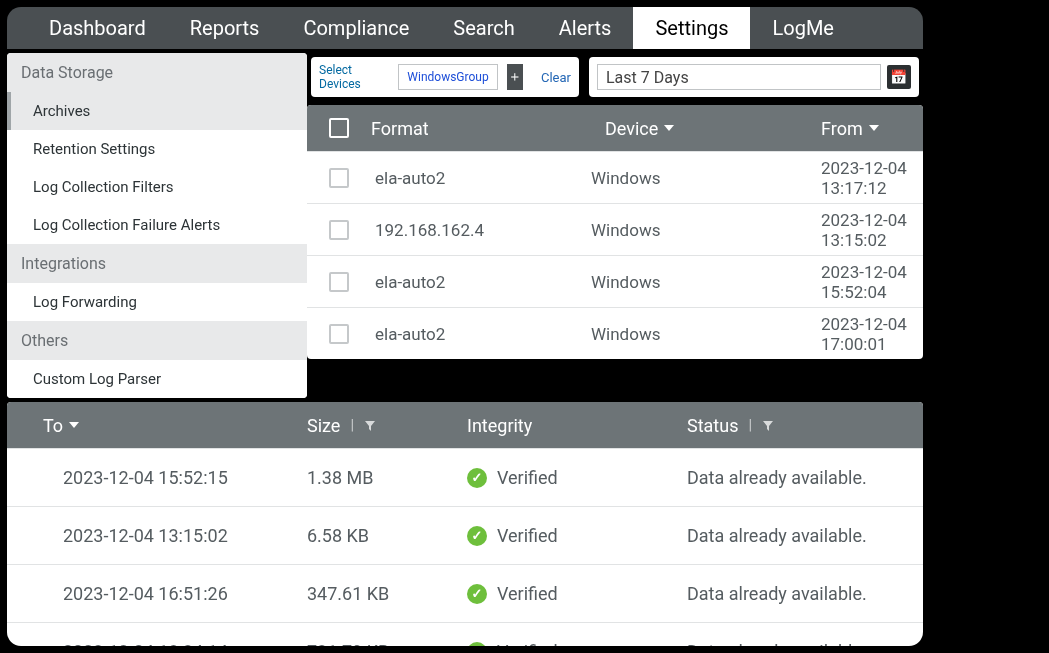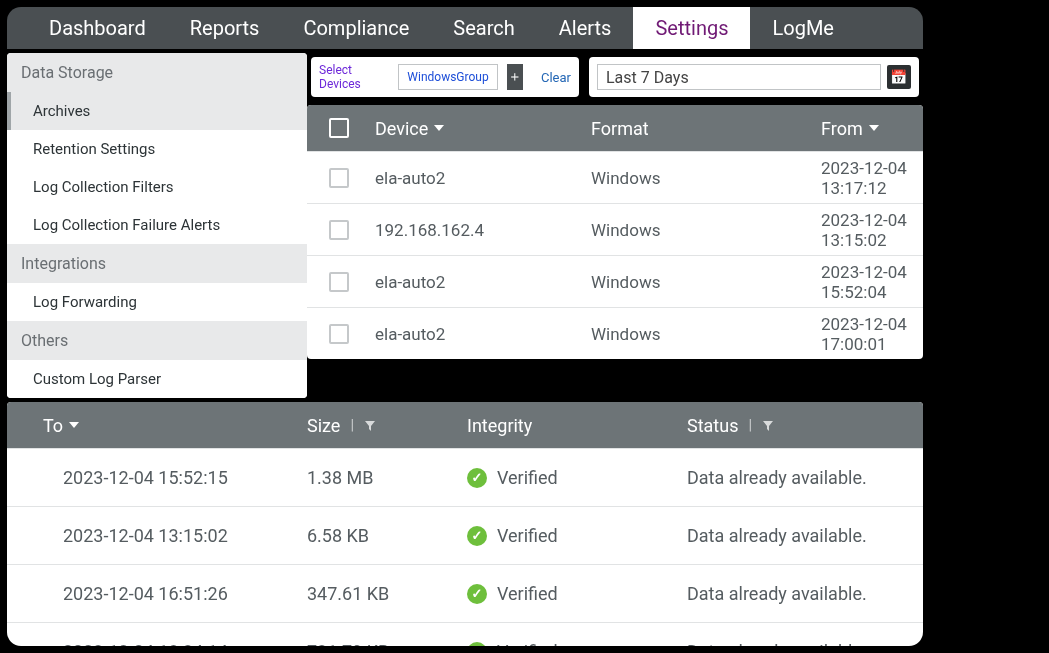--- a/index.html
+++ b/index.html
@@ -38,21 +38,21 @@
     .topnav .nav-item {
       color: #fff;
       font-size: 20px;
       display: flex;
       align-items: center;
       padding: 0 22px;
       cursor: pointer;
     }
     .topnav .nav-item.active {
       background: #fff;
-      color: #701a75;
+      color: #000000;
     }
 
     
     .mid {
       display: flex;
       background: #000;
       padding: 4px 0 0 0;
       gap: 0;
     }
 
@@ -104,21 +104,21 @@
       background: #fff;
       border-radius: 4px;
       display: flex;
       align-items: center;
       height: 40px;
       padding: 0 8px;
     }
     .filterbox.devices { flex: 1; gap: 10px; }
     .filterbox.range   { flex: 0 0 330px; justify-content: space-between; }
 
-    .fb-label { font-size: 12px; color:#6d28d9; margin-right: 6px; }
+    .fb-label { font-size: 12px; color:#0369a1; margin-right: 6px; }
     .fb-input {
       border: 1px solid #c1c4c6;
       height: 26px;
       flex: 1;
       font-size: 12px;
       padding: 0 8px;
       display: flex;
       align-items: center;
       color:#1d4ed8;
     }
@@ -292,26 +292,26 @@
             <div class="fb-range-input">Last 7 Days</div>
             <div class="cal-icon">📅</div>
           </div>
         </div>
 
         <div class="table1">
           <div class="thead1">
             <div class="chk-col">
               <div class="chkbox"></div>
             </div>
+            <div class="th fmtcol">
+              <span>Format</span>
+            </div>
             <div class="th devcol">
               <span>Device</span>
               <span class="sort-icon"></span>
-            </div>
-            <div class="th fmtcol">
-              <span>Format</span>
             </div>
             <div class="th fromcol">
               <span>From</span>
               <span class="sort-icon"></span>
             </div>
           </div>
 
           <div class="trow1">
             <div class="chk-col">
                 <div class="rchk"></div>

